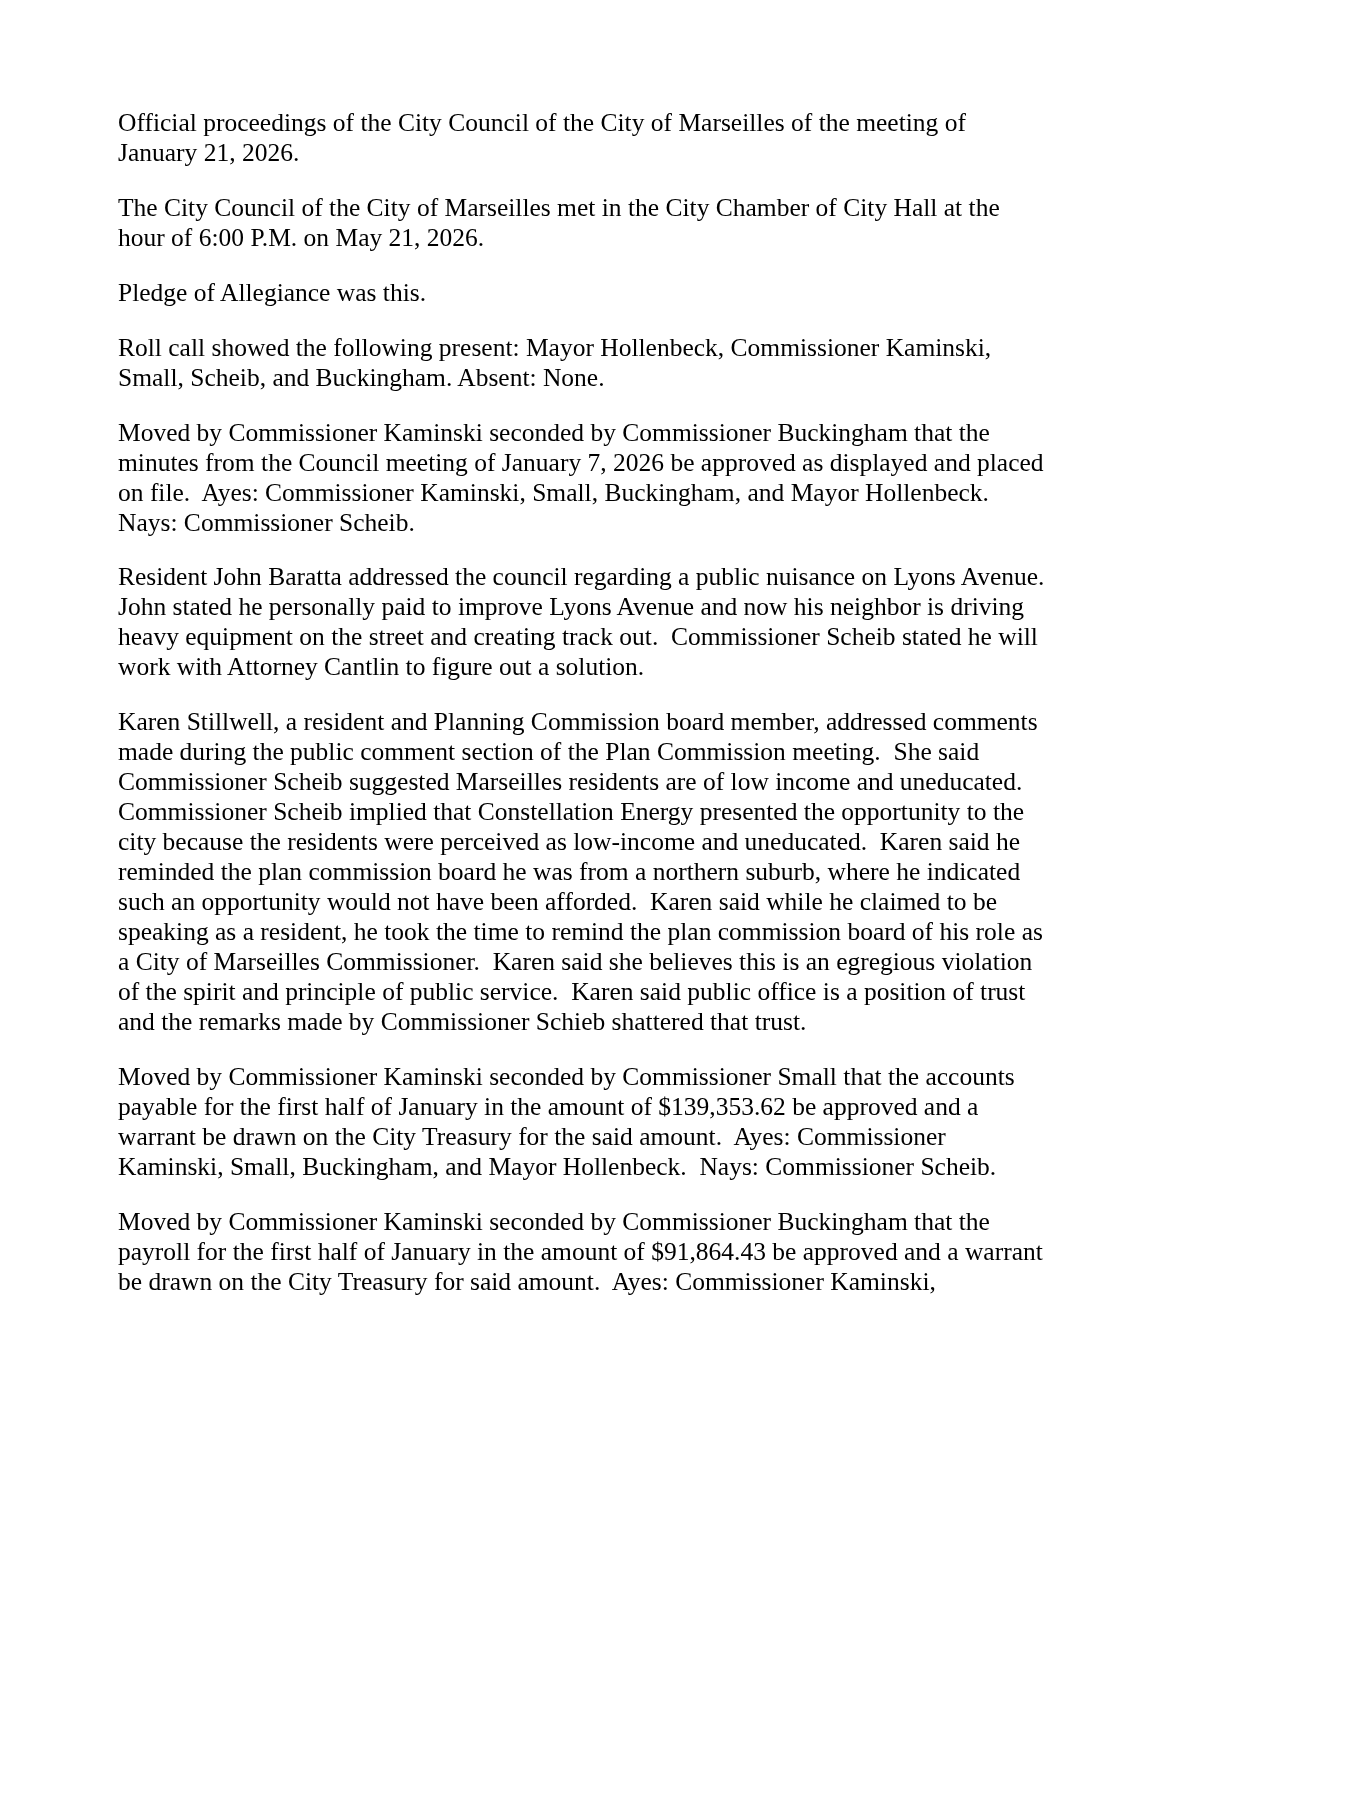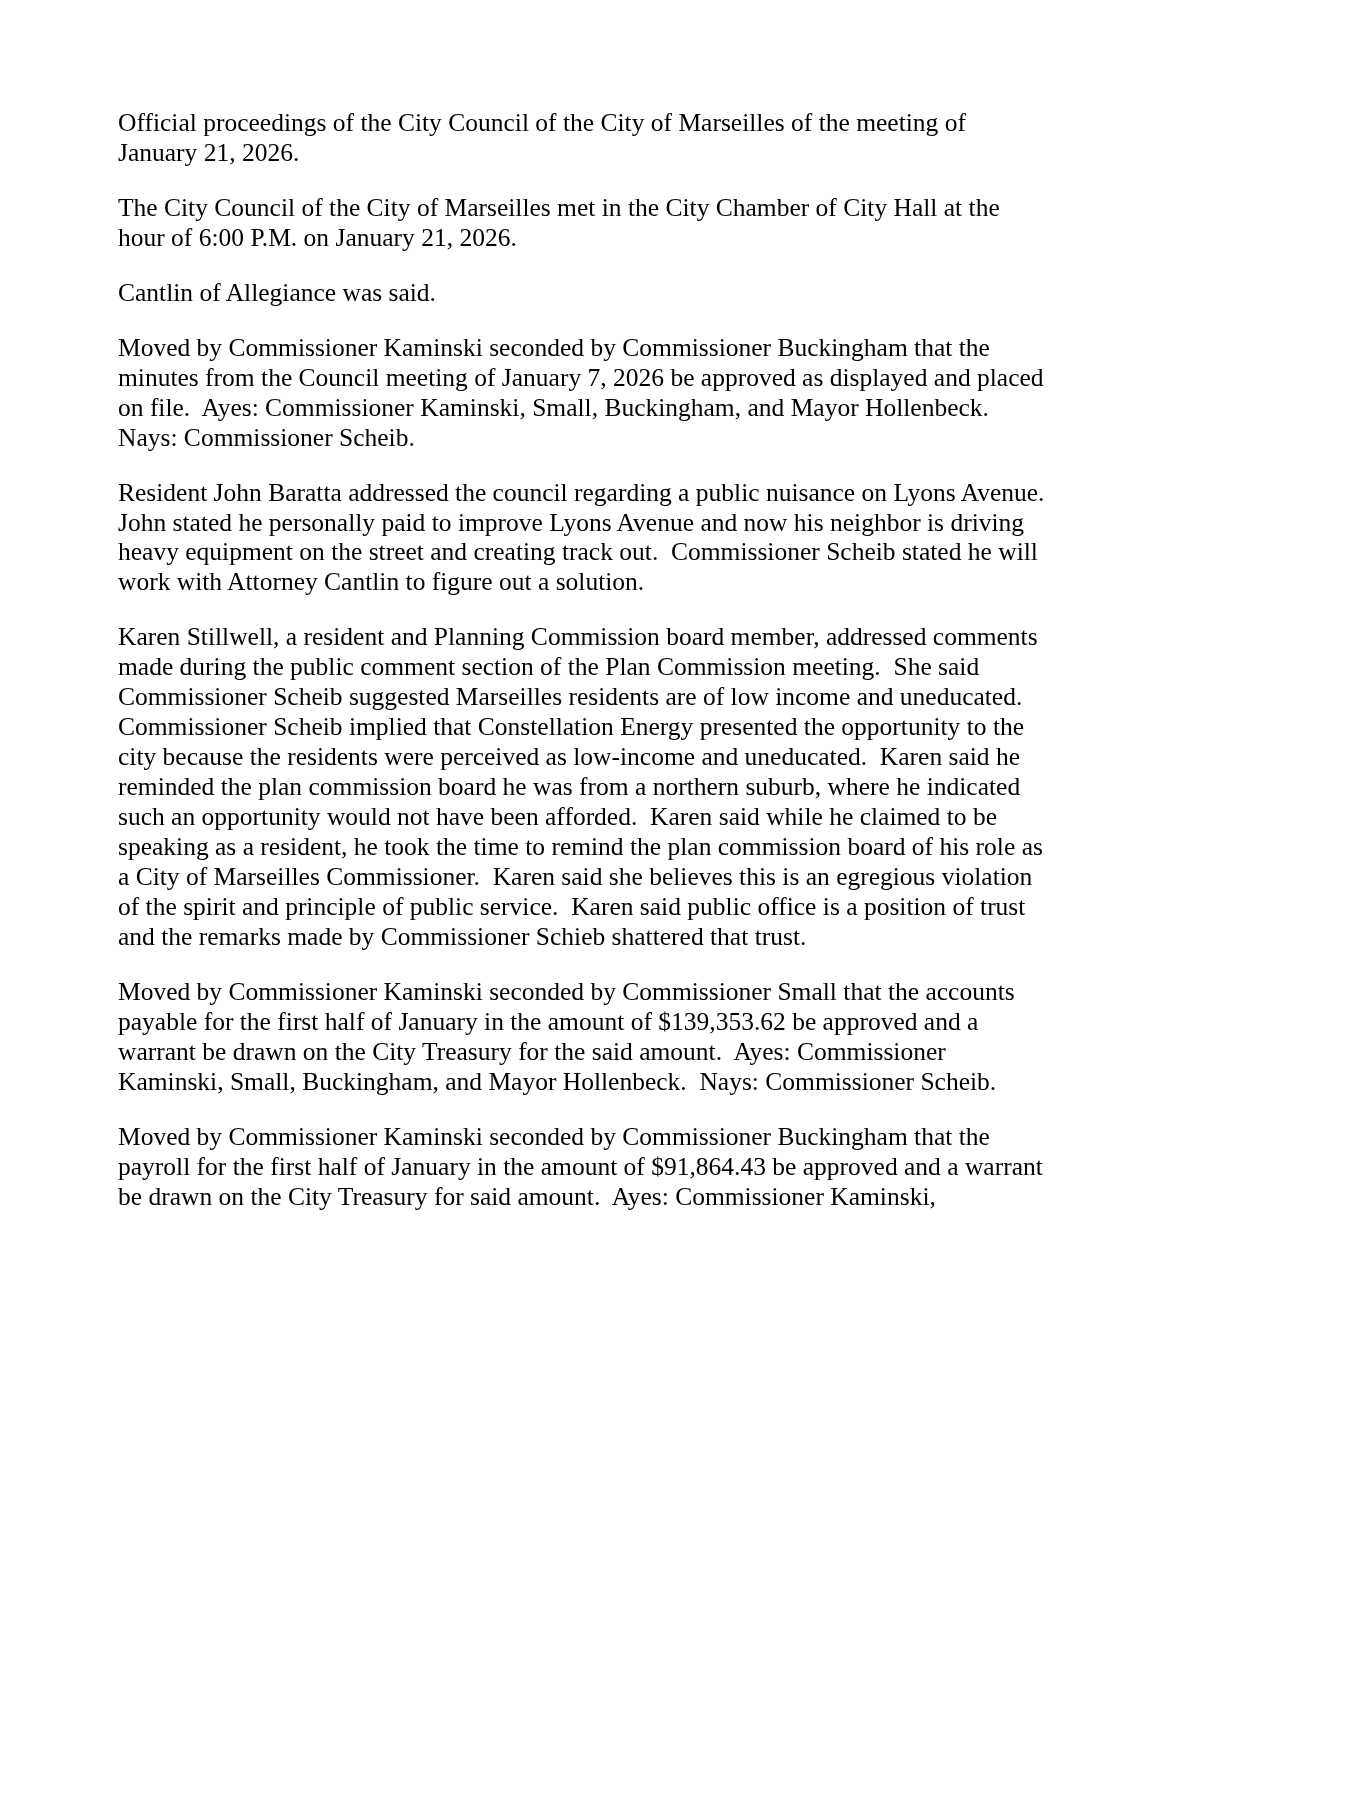--- a/index.html
+++ b/index.html
@@ -30,21 +30,22 @@
   .para:last-child {
     margin-bottom: 0;
   }
 </style>
 </head>
 <body>
 
 <div class="page">
   <div class="doc-body">
     <p class="para">Official proceedings of the City Council of the City of Marseilles of the meeting of January 21, 2026.</p>
-    <p class="para">The City Council of the City of Marseilles met in the City Chamber of City Hall at the hour of 6:00 P.M. on January 21, 2026.</p>
-    <p class="para">Cantlin of Allegiance was said.</p>
+    <p class="para">The City Council of the City of Marseilles met in the City Chamber of City Hall at the hour of 6:00 P.M. on May 21, 2026.</p>
+    <p class="para">Pledge of Allegiance was this.</p>
+    <p class="para">Roll call showed the following present: Mayor Hollenbeck, Commissioner Kaminski, Small, Scheib, and Buckingham. Absent: None.</p>
     <p class="para">Moved by Commissioner Kaminski seconded by Commissioner Buckingham that the minutes from the Council meeting of January 7, 2026 be approved as displayed and placed on file.  Ayes: Commissioner Kaminski, Small, Buckingham, and Mayor Hollenbeck.  Nays: Commissioner Scheib.</p>
     <p class="para">Resident John Baratta addressed the council regarding a public nuisance on Lyons Avenue.  John stated he personally paid to improve Lyons Avenue and now his neighbor is driving heavy equipment on the street and creating track out.  Commissioner Scheib stated he will work with Attorney Cantlin to figure out a solution.</p>
     <p class="para">Karen Stillwell, a resident and Planning Commission board member, addressed comments made during the public comment section of the Plan Commission meeting.  She said Commissioner Scheib suggested Marseilles residents are of low income and uneducated.  Commissioner Scheib implied that Constellation Energy presented the opportunity to the city because the residents were perceived as low-income and uneducated.  Karen said he reminded the plan commission board he was from a northern suburb, where he indicated such an opportunity would not have been afforded.  Karen said while he claimed to be speaking as a resident, he took the time to remind the plan commission board of his role as a City of Marseilles Commissioner.  Karen said she believes this is an egregious violation of the spirit and principle of public service.  Karen said public office is a position of trust and the remarks made by Commissioner Schieb shattered that trust.</p>
     <p class="para">Moved by Commissioner Kaminski seconded by Commissioner Small that the accounts payable for the first half of January in the amount of $139,353.62 be approved and a warrant be drawn on the City Treasury for the said amount.  Ayes: Commissioner Kaminski, Small, Buckingham, and Mayor Hollenbeck.  Nays: Commissioner Scheib.</p>
     <p class="para">Moved by Commissioner Kaminski seconded by Commissioner Buckingham that the payroll for the first half of January in the amount of $91,864.43 be approved and a warrant be drawn on the City Treasury for said amount.  Ayes: Commissioner Kaminski,</p>
   </div>
 </div>
 
 </body></html>

